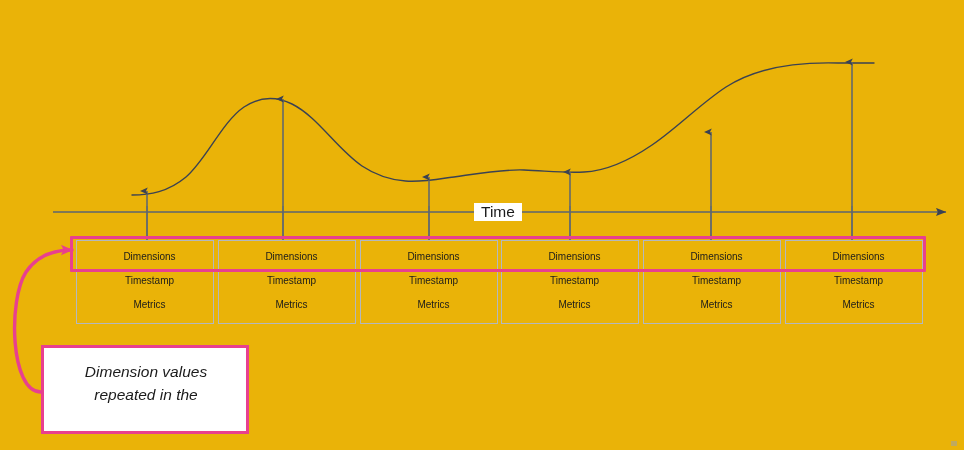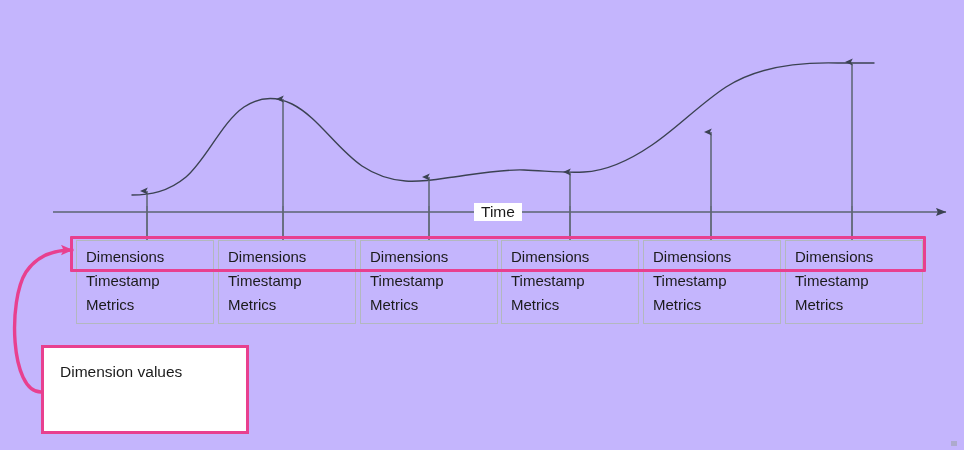--- a/index.html
+++ b/index.html
@@ -7,40 +7,41 @@
     padding: 0;
     background: #ffffff;
   }
   body {
     font-family: "Liberation Sans", "DejaVu Sans", sans-serif;
   }
   #stage {
     position: relative;
     width: 964px;
     height: 450px;
-    background: #c4b5fd;
+    background: #eab308;
     overflow: hidden;
+    text-align: center;
   }
   #diagram-svg {
     position: absolute;
     left: 0;
     top: 0;
     width: 964px;
     height: 450px;
   }
   .record-box {
     position: absolute;
     box-sizing: border-box;
     border: 1px solid #b3b8bf;
     background: transparent;
     padding-left: 9px;
     padding-top: 4px;
   }
   .record-line {
-    font-size: 15px;
+    font-size: 10px;
     line-height: 24px;
     color: #1b1b1b;
     white-space: nowrap;
   }
   .highlight-band {
     position: absolute;
     box-sizing: border-box;
     border: 3.5px solid #e8408f;
     background: transparent;
     border-radius: 1px;
@@ -50,20 +51,21 @@
     box-sizing: border-box;
     border: 3.5px solid #e8408f;
     background: #ffffff;
     padding: 12px 14px 10px 16px;
   }
   .callout-line {
     font-size: 15.5px;
     line-height: 23px;
     color: #1b1b1b;
     white-space: nowrap;
+    font-style: italic;
   }
   .axis-label {
     position: absolute;
     font-size: 15.5px;
     color: #1b1b1b;
     background: #ffffff;
     padding: 0 7px;
     white-space: nowrap;
   }
   .corner-artifact {
@@ -171,17 +173,18 @@
   <div class="record-box" style="left:785px; top:240px; width:138px; height:84px;">
     <div class="record-line">Dimensions</div>
     <div class="record-line">Timestamp</div>
     <div class="record-line">Metrics</div>
   </div>
 
   <div class="highlight-band" style="left:70px; top:236px; width:856px; height:36px;"></div>
 
   <div class="callout-box" style="left:41px; top:345px; width:208px; height:89px;">
     <div class="callout-line">Dimension values</div>
+    <div class="callout-line">repeated in the</div>
   </div>
 
   <div class="corner-artifact" style="left:951px; top:441px;"></div>
 
 </div>
 
 </body></html>

